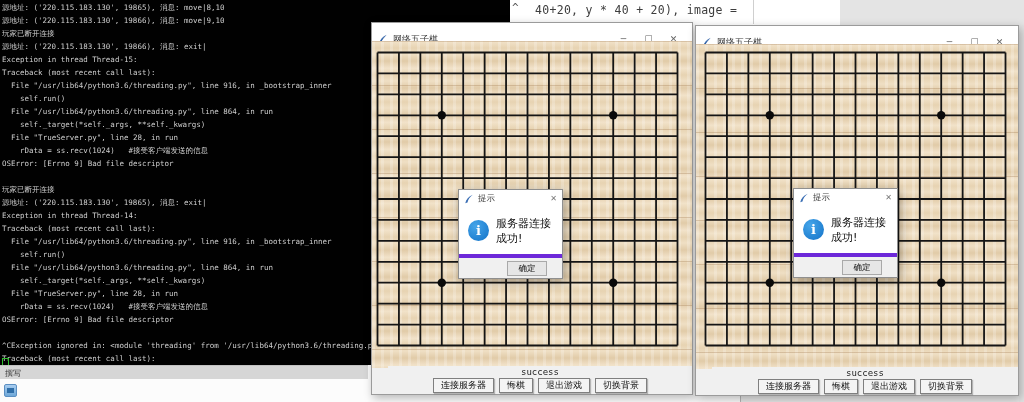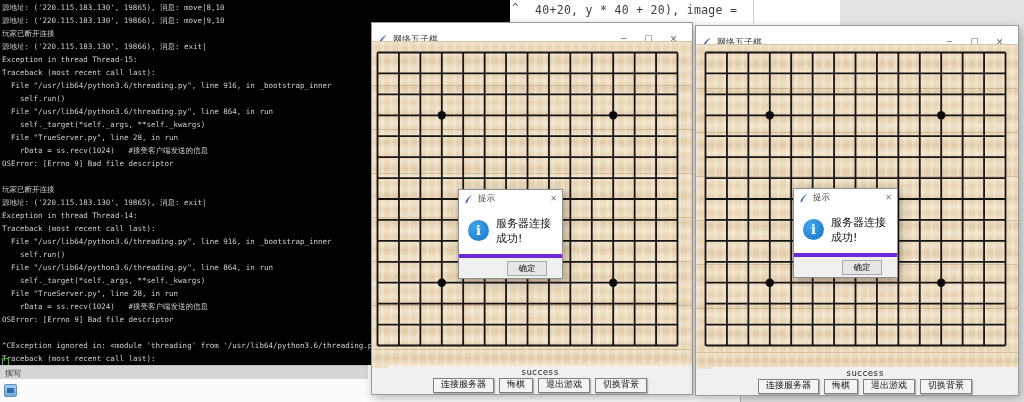--- a/index.html
+++ b/index.html
@@ -64,21 +64,21 @@
   .win2 svg.board-grid { left:8px; top:7px; }
   svg.board-grid line { stroke:#151515; stroke-width:1.8; }
   svg.board-grid circle { fill:#0a0a0a; }
 
   .statusarea { position:absolute; left:16px; right:0; bottom:0; height:28px; background:#f0f0f0; }
   .status-text { text-align:center; font-size:9px; color:#222; padding-top:1px;
                  font-family:"DejaVu Sans Mono", monospace; }
   .btnrow { display:flex; justify-content:center; gap:5px; margin-top:1px; }
   .tk-btn { font-size:9px; color:#111; background:#f4f4f4; border:1px solid #7f7f7f;
             padding:1px 7px 2px 7px; height:15px; line-height:11px;
-            box-shadow:1px 1px 1px rgba(0,0,0,0.25); font-family:Liberation Mono, monospace; }
+            box-shadow:1px 1px 1px rgba(0,0,0,0.25); font-family:Liberation Sans, sans-serif; }
 
   
   .dialog { position:absolute; width:105px; height:90px; background:#ffffff;
             border:1px solid #8f8f8f; box-shadow:2px 3px 10px rgba(0,0,0,0.32); z-index:5; }
   .win1 .dialog { left:86px; top:166px; }
   .win2 .dialog { left:97px; top:162px; }
   .dtitle { height:17px; display:flex; align-items:center; padding:0 5px; gap:4px; background:#fff; }
   .dtitle .title { font-size:8.5px; color:#444; }
   .dclose { margin-left:auto; font-size:8px; color:#777; }
   .dbody { height:47px; display:flex; align-items:center; padding:0 9px; gap:7px; }

